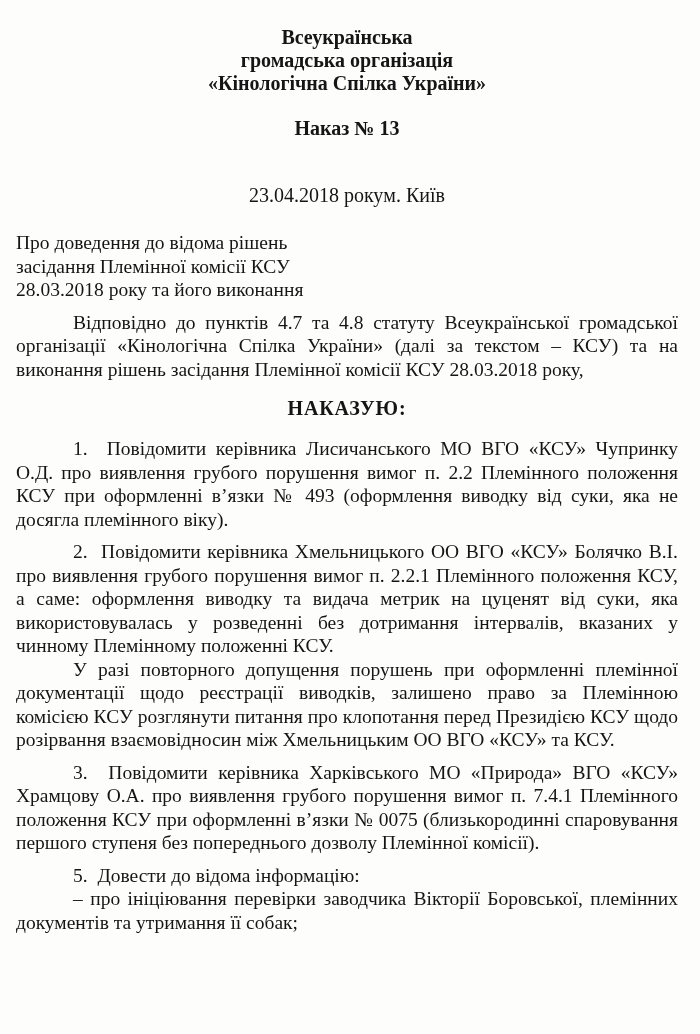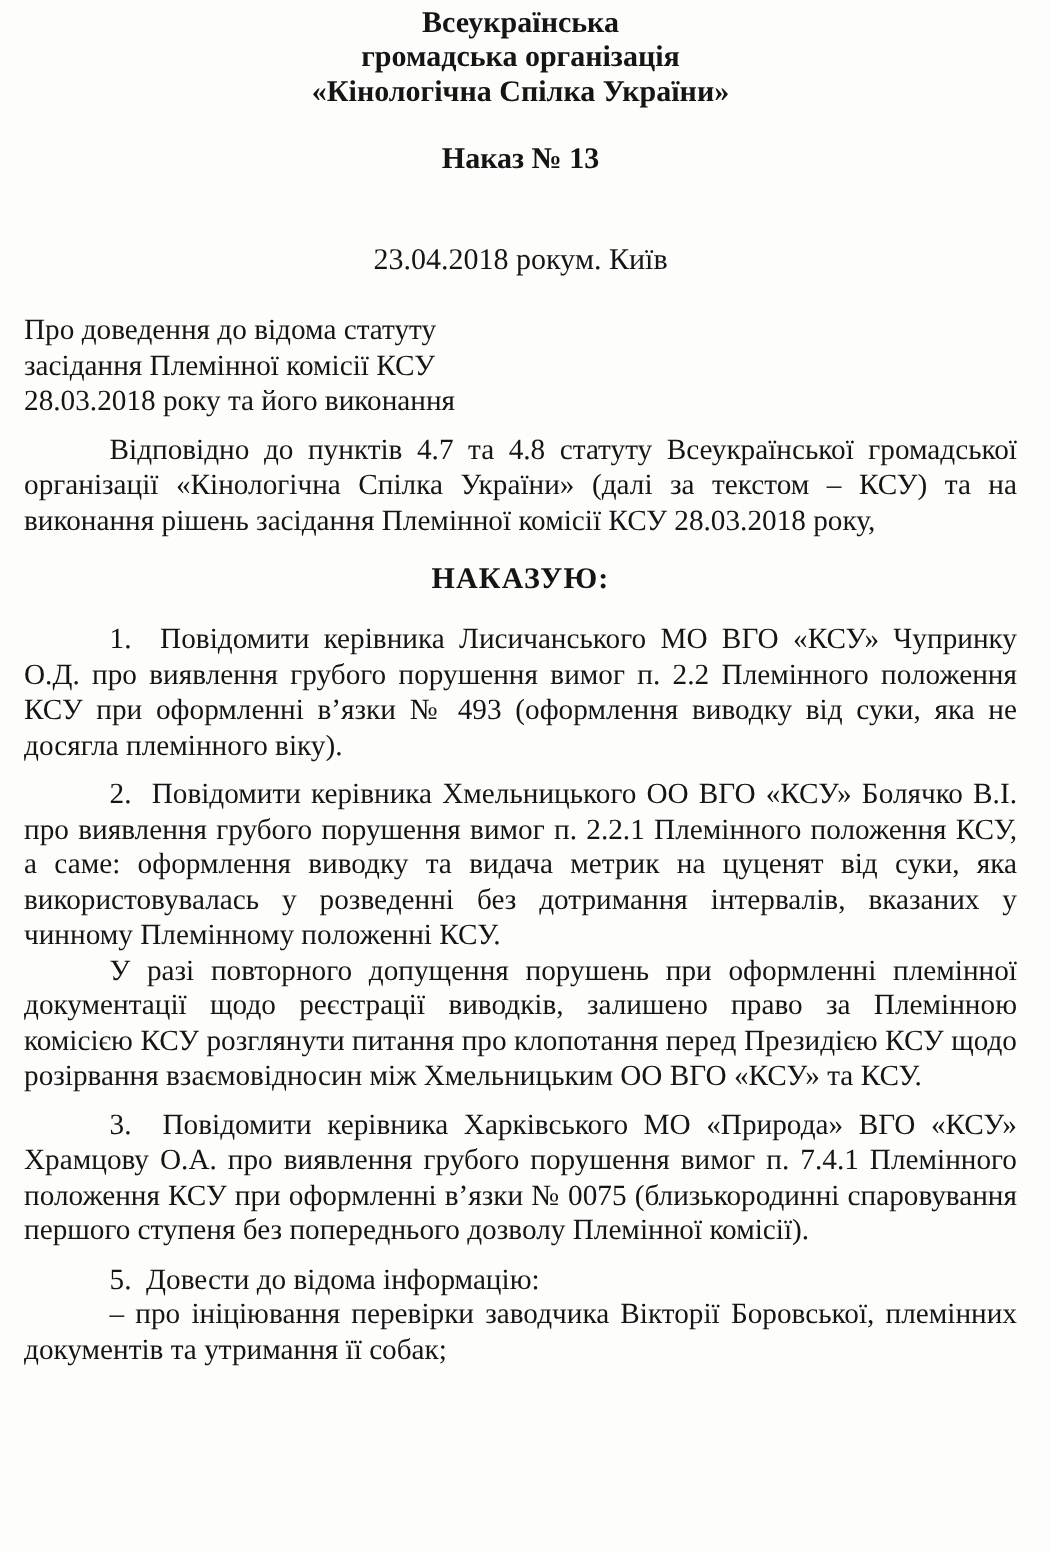--- a/index.html
+++ b/index.html
@@ -9,21 +9,21 @@
   }
   .page {
     position: relative;
     width: 700px;
     height: 1034px;
     margin: 0 auto;
     background: #fdfdfc;
     color: #151515;
     font-family: "Liberation Serif", "DejaVu Serif", serif;
     box-sizing: border-box;
-    padding: 2px 22px 0 16px;
+    padding: 24px 22px 0 16px;
     overflow: hidden;
   }
   .org-header {
     text-align: center;
     font-weight: bold;
     font-size: 20px;
     line-height: 23px;
     margin-top: 2px;
   }
   .order-title {
@@ -79,21 +79,21 @@
   </div>
 
   <div class="order-title">Наказ № 13</div>
 
   <div class="date-row">
     <span>23.04.2018 року</span>
     <span>м. Київ</span>
   </div>
 
   <div class="subject-block">
-    <div>Про доведення до відома статуту</div>
+    <div>Про доведення до відома рішень</div>
     <div>засідання Племінної комісії КСУ</div>
     <div>28.03.2018 року та його виконання</div>
   </div>
 
   <p class="para preamble">Відповідно до пунктів 4.7 та 4.8 статуту Всеукраїнської громадської організації «Кінологічна Спілка України» (далі за текстом – КСУ) та на виконання рішень засідання Племінної комісії КСУ 28.03.2018 року,</p>
 
   <div class="resolution">НАКАЗУЮ:</div>
 
   <p class="para item-gap">1.&nbsp;&nbsp;Повідомити керівника Лисичанського МО ВГО «КСУ» Чупринку О.Д. про виявлення грубого порушення вимог п. 2.2 Племінного положення КСУ при оформленні в’язки № 493 (оформлення виводку від суки, яка не досягла племінного віку).</p>
   <p class="para item-gap-sm">2.&nbsp;&nbsp;Повідомити керівника Хмельницького ОО ВГО «КСУ» Болячко В.І. про виявлення грубого порушення вимог п. 2.2.1 Племінного положення КСУ, а саме: оформлення виводку та видача метрик на цуценят від суки, яка використовувалась у розведенні без дотримання інтервалів, вказаних у чинному Племінному положенні КСУ.</p>

